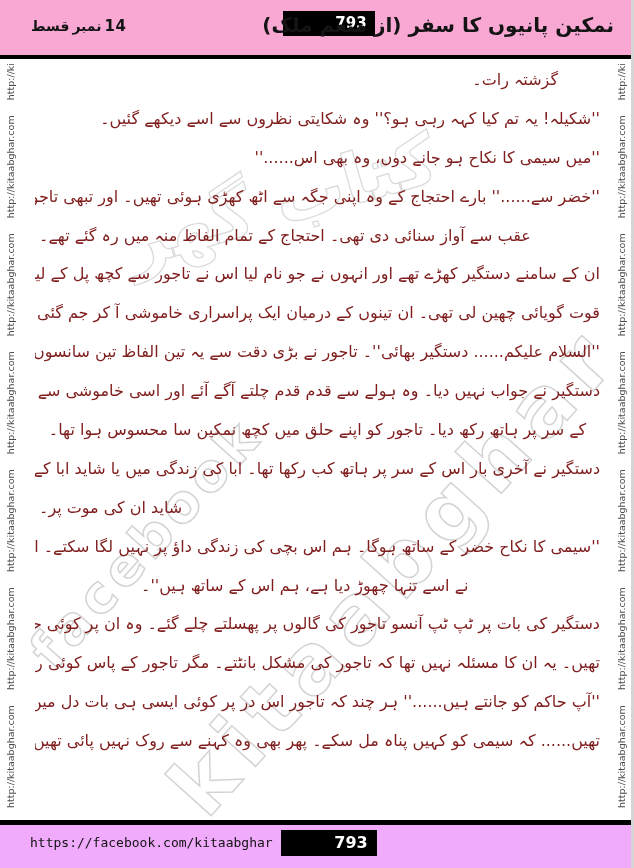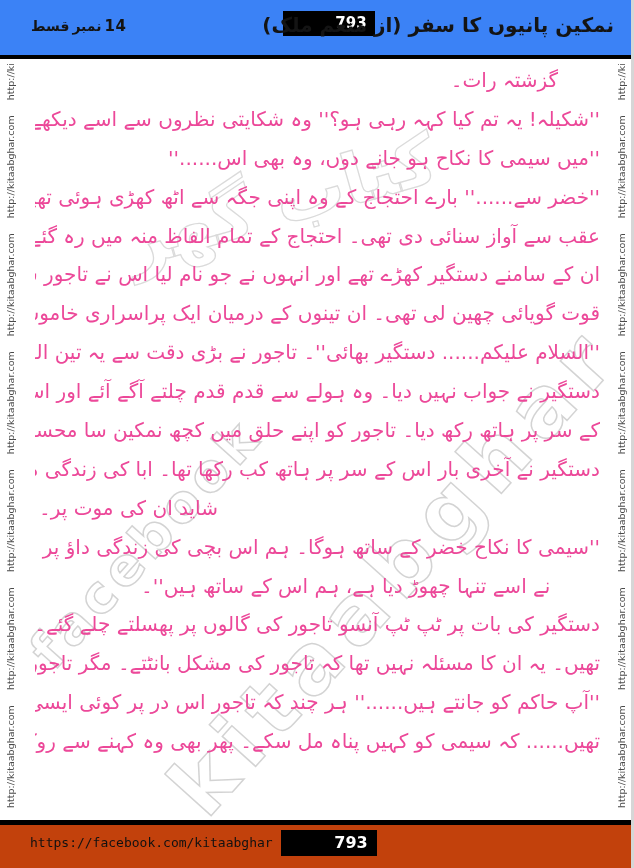--- a/index.html
+++ b/index.html
@@ -3,21 +3,21 @@
 <meta charset="utf-8">
 <style>
   html,body{margin:0;padding:0;}
   body{
     width:634px;height:868px;position:relative;overflow:hidden;
     background:#ffffff;font-family:"DejaVu Sans",sans-serif;color:#141414;
   }
   .scan-edge{position:absolute;right:0;top:0;width:3px;height:868px;background:#d6d6d6;z-index:5;}
 
   
-  .header{position:absolute;top:0;left:0;width:634px;height:55px;background:#3b82f6;z-index:4;}
+  .header{position:absolute;top:0;left:0;width:634px;height:55px;background:#f9a8d4;z-index:4;}
   .ep{position:absolute;left:28px;top:17px;direction:ltr;font-weight:bold;font-size:14px;white-space:nowrap;}
   .ep .ib{display:inline-block;margin-left:3px;}
   .ep .num{font-size:15px;letter-spacing:.5px;}
   .pagebox{background:#000;color:#fff;font-weight:bold;text-align:center;font-family:"DejaVu Sans",sans-serif;padding-left:44px;}
   .pagebox.hdr{position:absolute;left:283px;top:11px;width:48px;height:25px;line-height:25px;font-size:15px;}
   .title{position:absolute;right:20px;top:13px;direction:rtl;font-weight:bold;font-size:20px;white-space:nowrap;}
   .rule-top{position:absolute;top:55px;left:0;width:634px;height:4px;background:#000;z-index:4;}
 
   
   .wm{position:absolute;z-index:1;font-weight:bold;color:transparent;
@@ -27,29 +27,29 @@
   .wm-ur{font-size:70px;left:120px;top:160px;transform:rotate(-16deg);-webkit-text-stroke:1.3px #d2d2d2;}
 
   
   .side{position:absolute;z-index:2;font-size:9.5px;color:#4a4a4a;white-space:nowrap;
         width:745px;height:13px;overflow:hidden;transform:rotate(-90deg);transform-origin:0 0;}
   .side-left{left:5px;top:808px;}
   .side-right{left:616px;top:808px;}
 
   
   .text-area{position:absolute;top:61px;left:35px;width:565px;height:740px;z-index:3;}
-  .line{height:38.9px;line-height:38.9px;font-size:20px;white-space:nowrap;overflow:hidden;
-        direction:rtl;color:#ec4899;}
+  .line{height:38.9px;line-height:38.9px;font-size:16px;white-space:nowrap;overflow:hidden;
+        direction:rtl;color:#7f1d1d;}
   .line.right{text-align:right;}
   .line.left{text-align:left;}
   .line.center{text-align:center;}
 
   
   .rule-bottom{position:absolute;top:820px;left:0;width:634px;height:5px;background:#000;z-index:4;}
-  .footer{position:absolute;top:825px;left:0;width:634px;height:43px;background:#c2410c;z-index:4;}
+  .footer{position:absolute;top:825px;left:0;width:634px;height:43px;background:#f0abfc;z-index:4;}
   .furl{position:absolute;top:10px;font-family:"DejaVu Sans Mono",monospace;font-size:13px;color:#111;white-space:nowrap;}
   .furl.fb{left:30px;}
   .furl.tw{right:34px;}
   .pagebox.ftr{position:absolute;left:281px;top:5px;width:52px;height:26px;line-height:26px;font-size:16px;}
 </style>
 </head>
 <body>
 
 <span class="wm wm-ur">کتاب گھر</span>
 <span class="wm wm-kg">kitaabghar</span>

